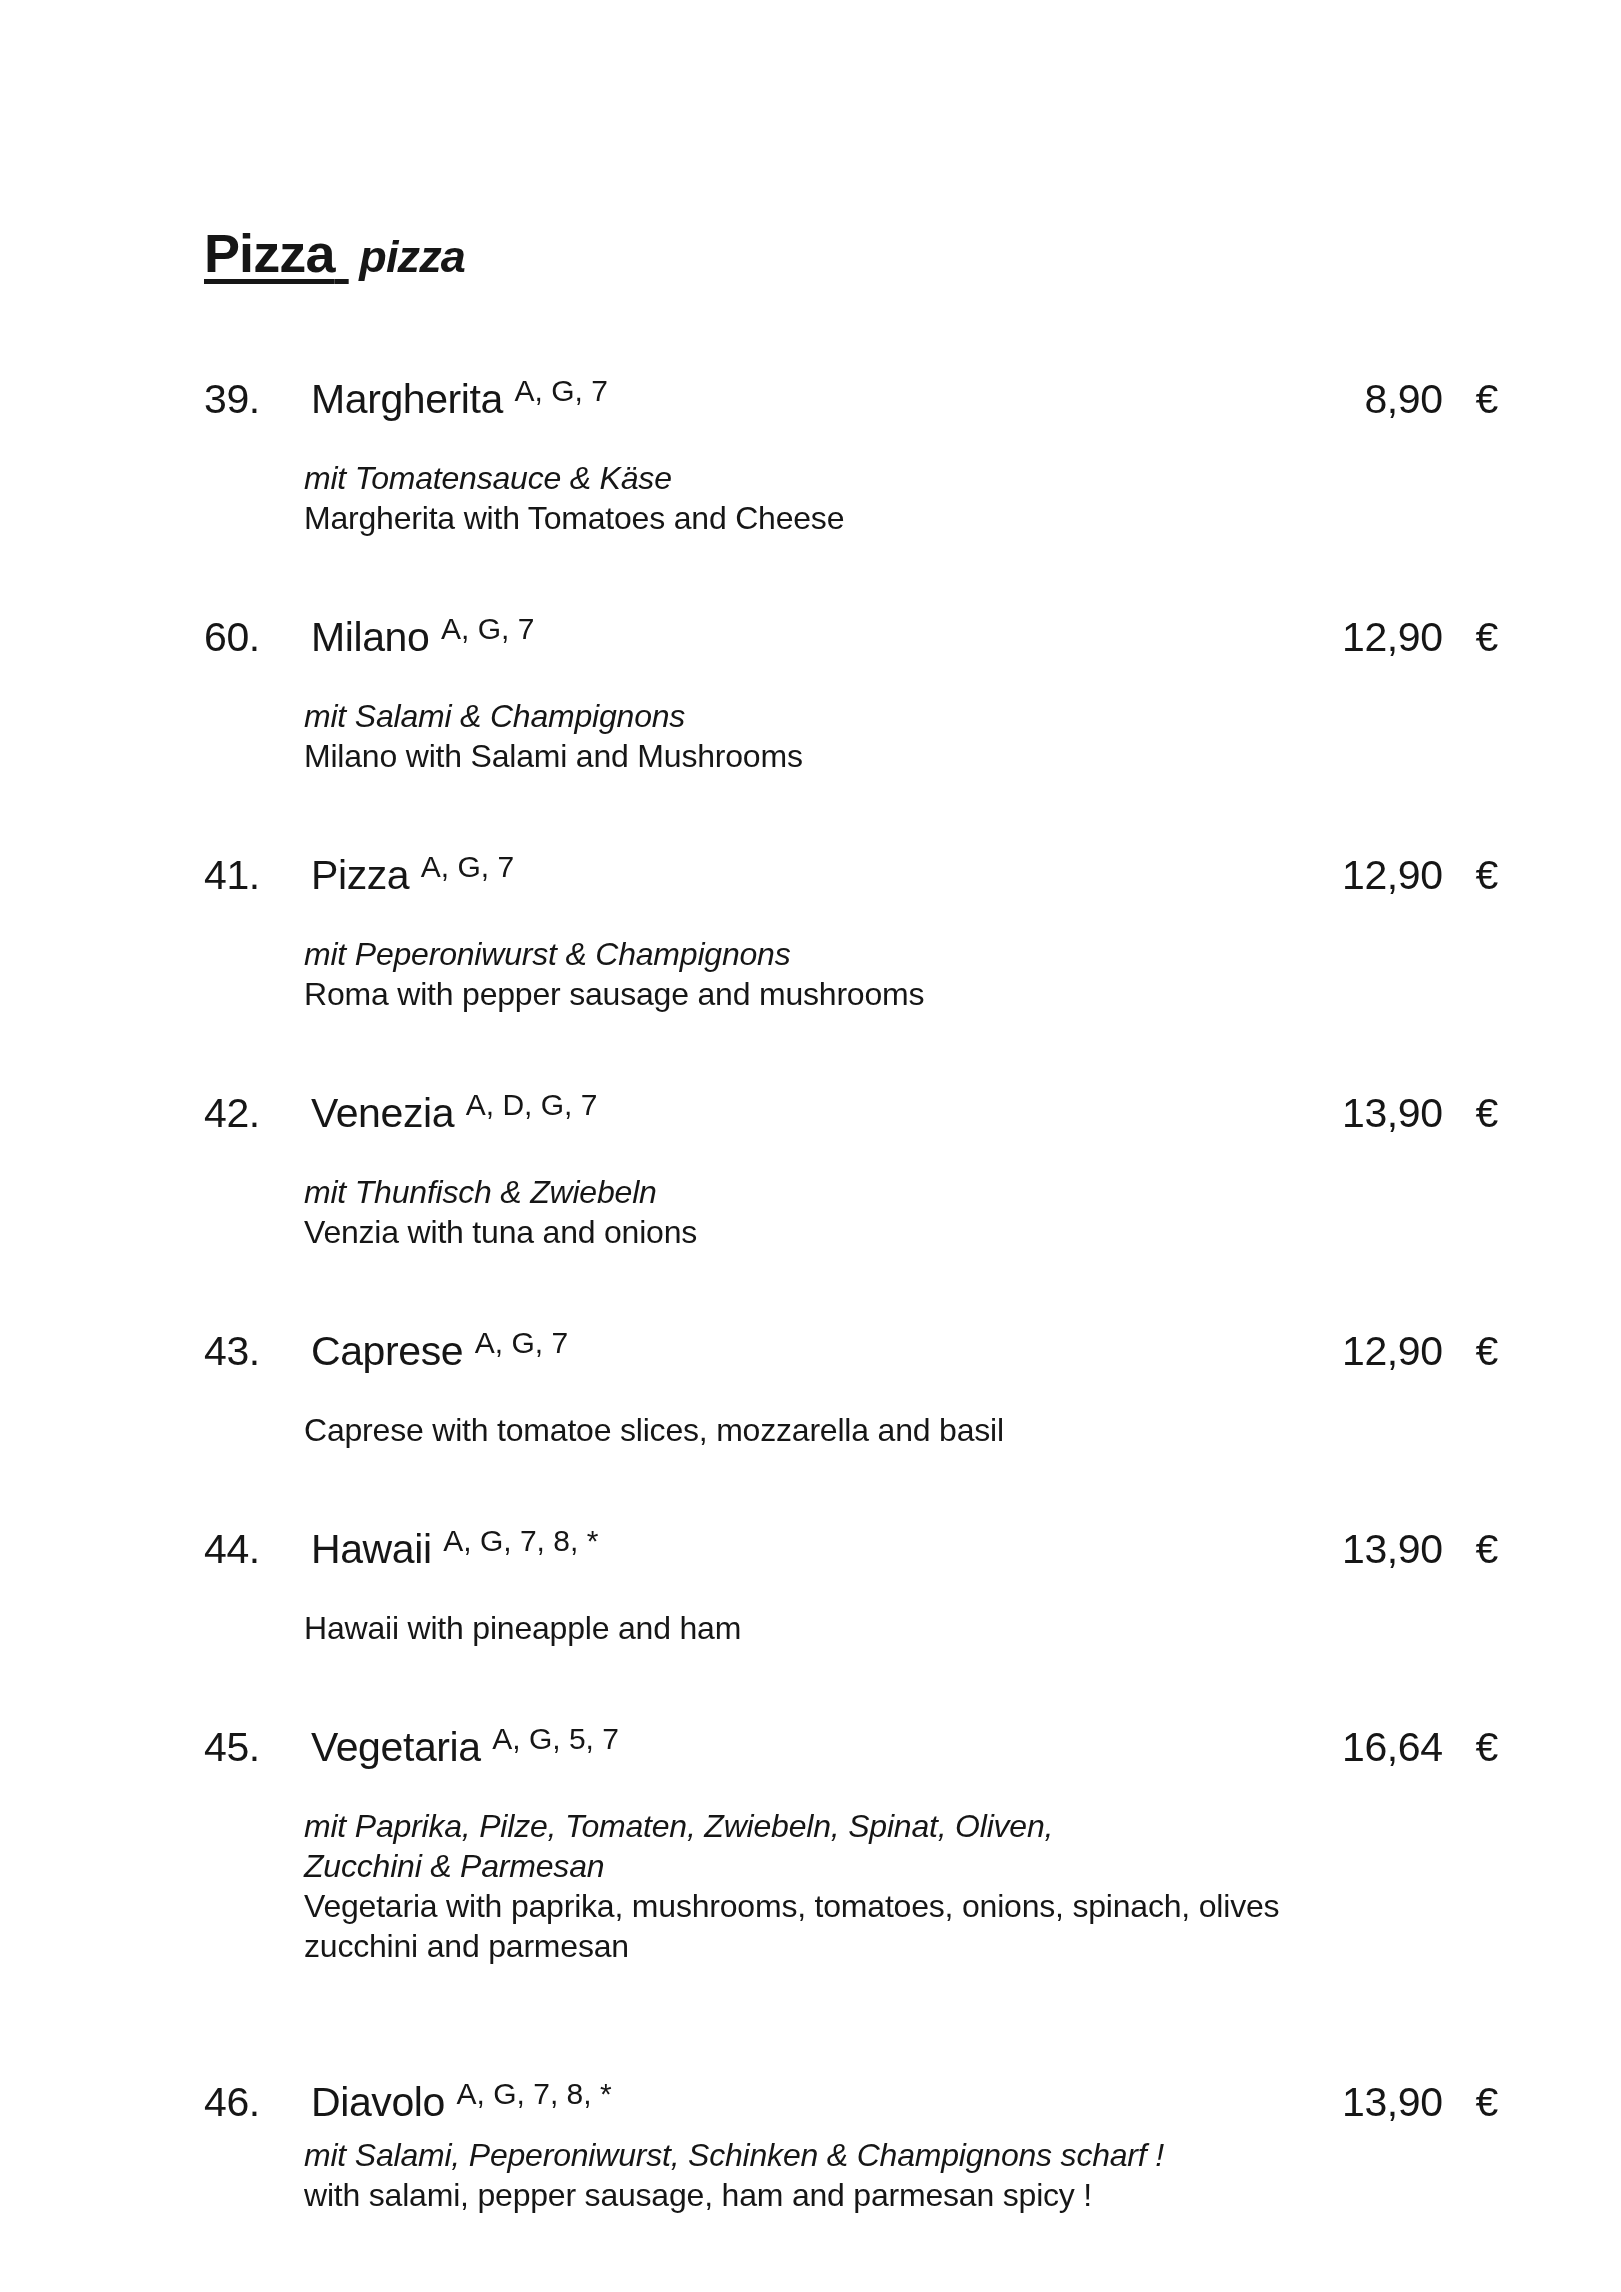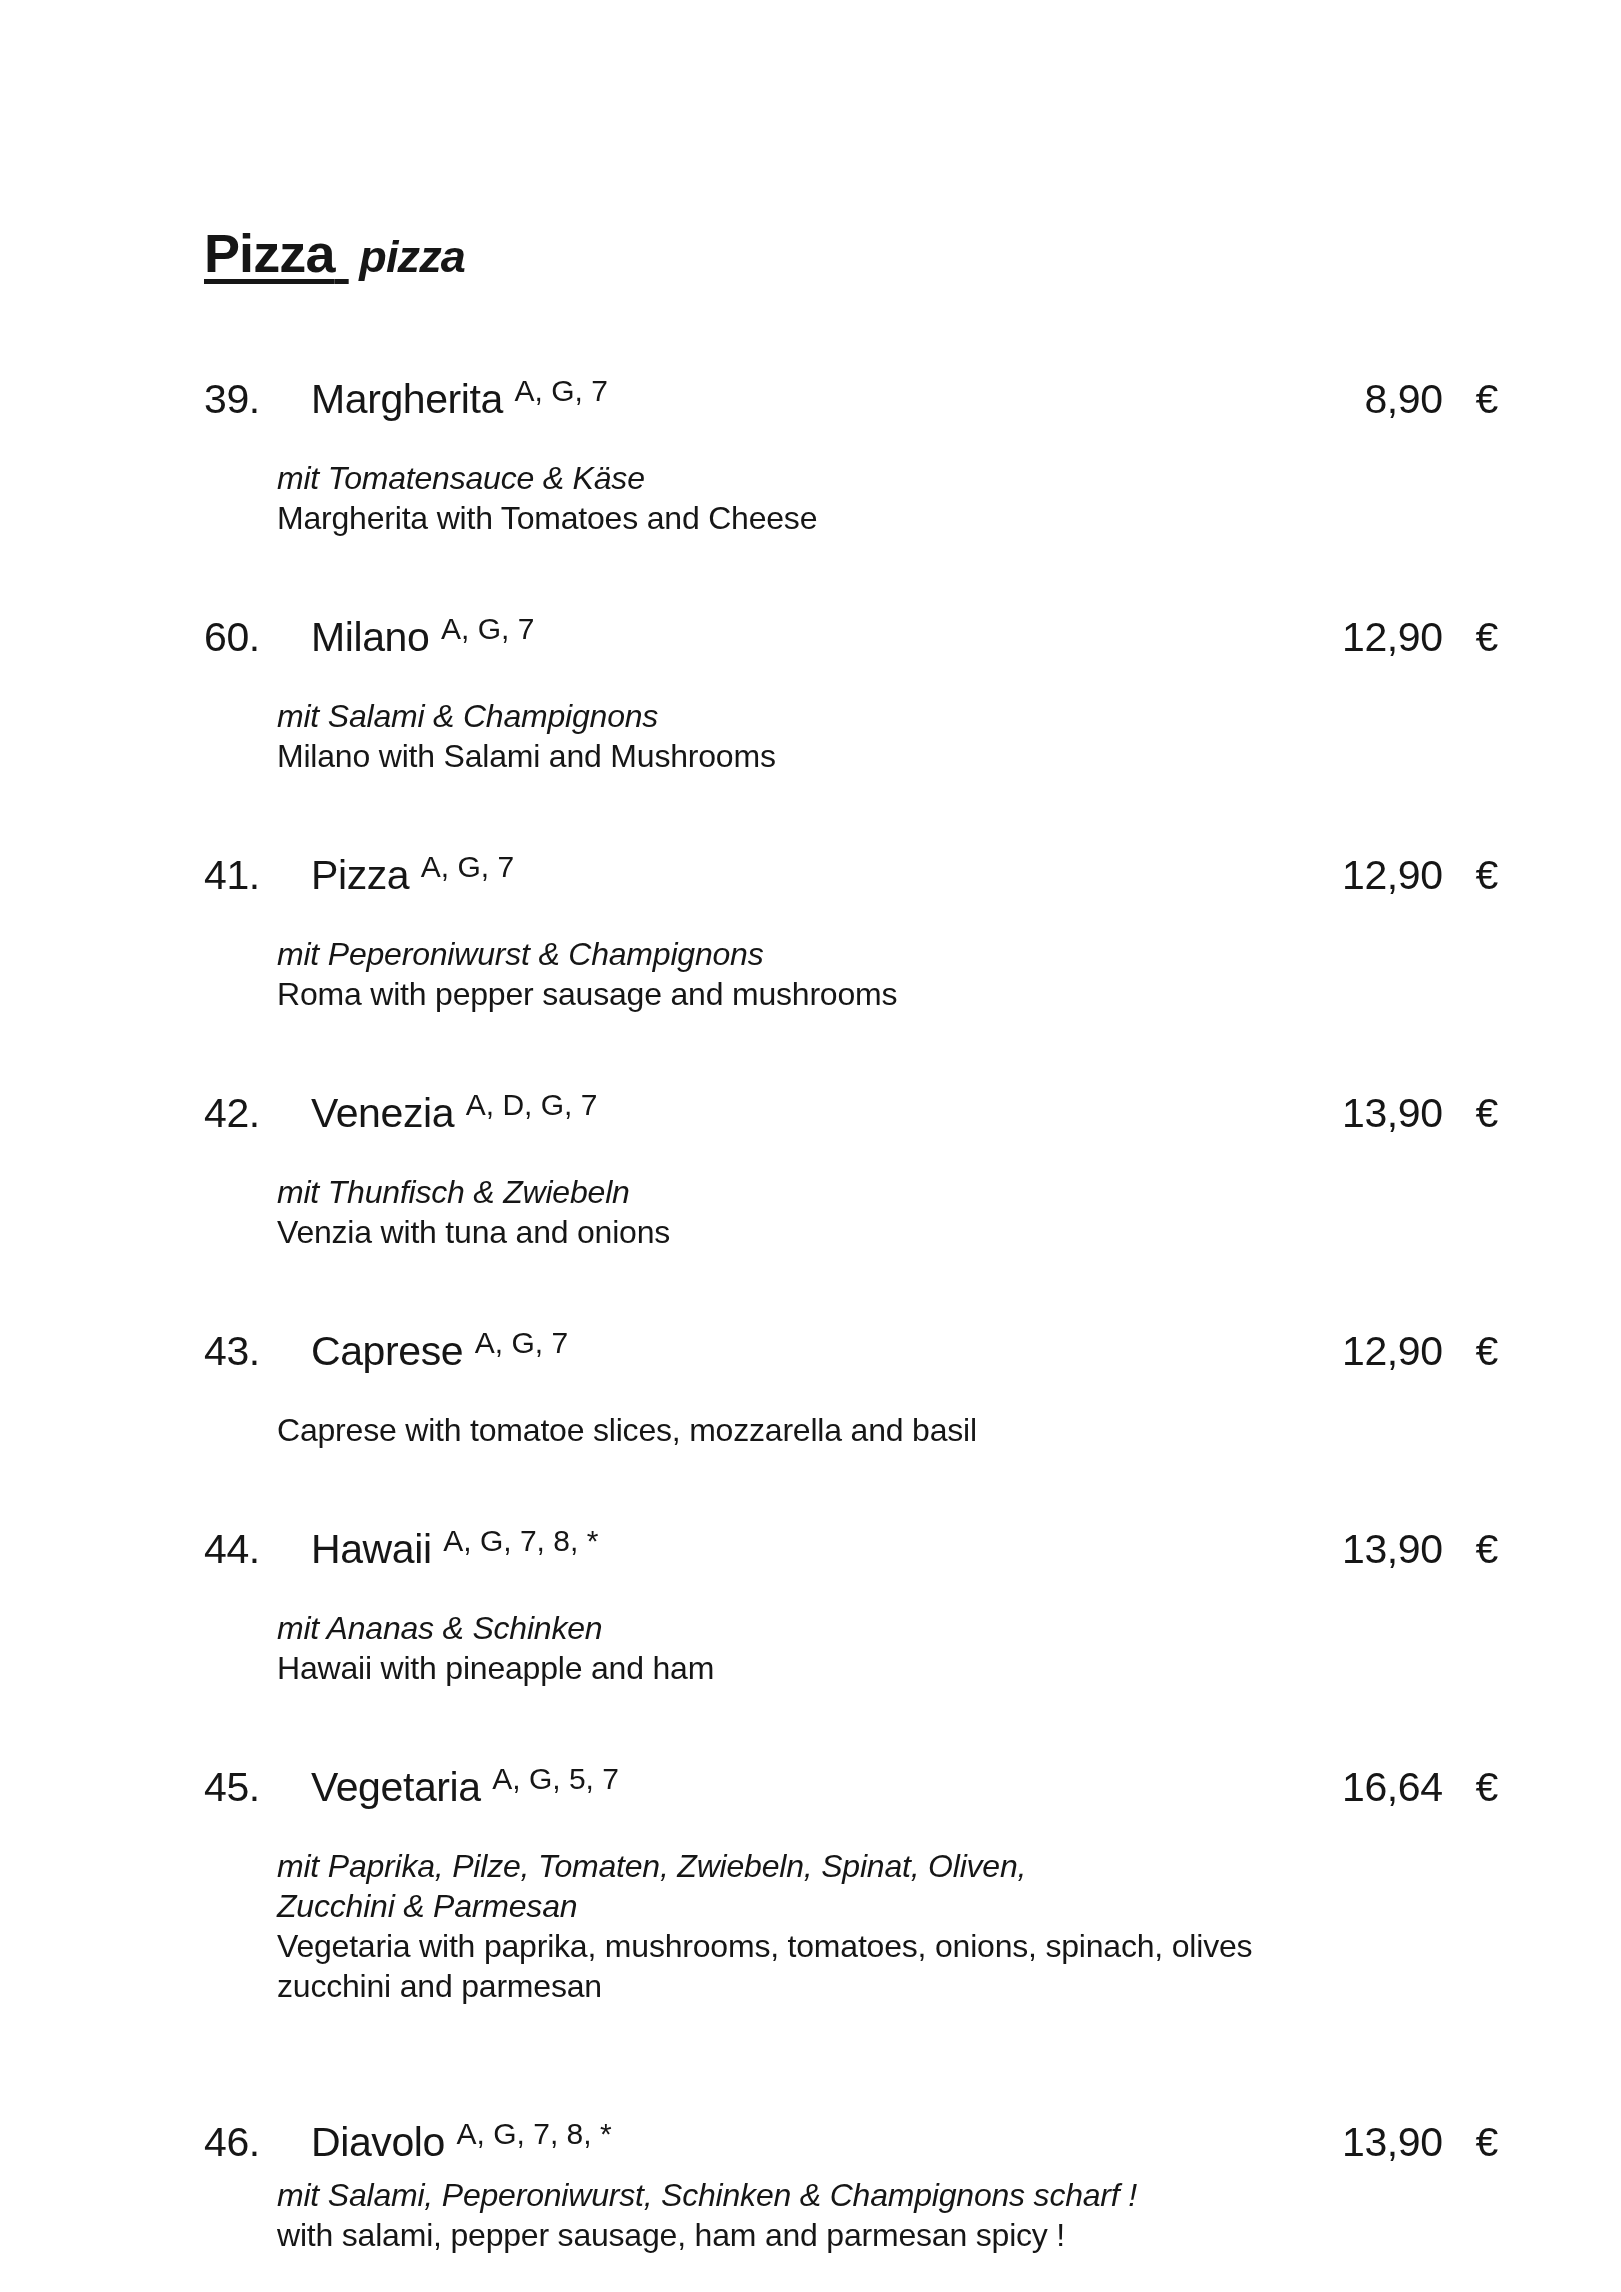--- a/index.html
+++ b/index.html
@@ -54,21 +54,21 @@
     position: relative;
     top: -12.5px;
     letter-spacing: 0;
   }
   .spacer { flex: 1; }
   .price { display: flex; align-items: baseline; flex: none; }
   .price-num { min-width: 100px; text-align: right; }
   .price-euro { margin-left: 33px; }
 
   .desc {
-    margin: 30px 0 0 73px;
+    margin: 30px 0 0 100px;
     font-size: 32px;
     line-height: 40px;
     letter-spacing: -0.2px;
   }
   .desc .de { font-style: italic; }
 </style>
 </head>
 <body>
 
 <div class="page">
@@ -164,21 +164,20 @@
       <span class="num">44.</span>
       <span class="name">Hawaii</span>
       <span class="sup">A, G, 7, 8, *</span>
       <span class="spacer"></span>
       <span class="price">
         <span class="price-num">13,90</span>
         <span class="price-euro">€</span>
       </span>
     </div>
     <div class="desc">
-          <div class="line de">mit Ananas &amp; Schinken</div>
           <div class="line en">Hawaii with pineapple and ham</div>
         </div>
   </div>
 
   <div class="item">
     <div class="item-row">
       <span class="num">45.</span>
       <span class="name">Vegetaria</span>
       <span class="sup">A, G, 5, 7</span>
       <span class="spacer"></span>

